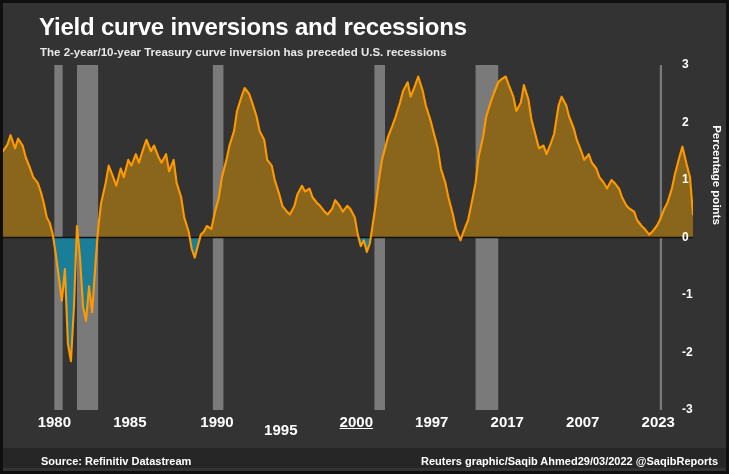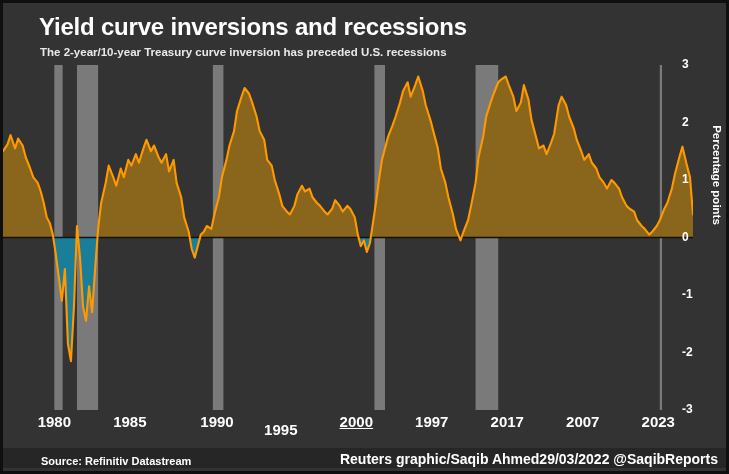--- a/index.html
+++ b/index.html
@@ -46,21 +46,21 @@
   #footer{
     position:absolute;left:0;bottom:3px;width:723px;height:20px;
     background:#262626;
   }
   #source{
     position:absolute;left:10px;bottom:4px;
     font-size:11px;font-weight:bold;color:#ffffff;white-space:nowrap;margin-left:28px;
   }
   #credit{
     position:absolute;right:8px;bottom:4px;
-    font-size:14px;font-weight:bold;color:#ffffff;white-space:nowrap;
+    font-size:11px;font-weight:bold;color:#ffffff;white-space:nowrap;
   }
 </style>
 </head>
 <body>
 
 <div id="root">
 
   <div id="title">Yield curve inversions and recessions</div>
   <div id="subtitle">The 2-year/10-year Treasury curve inversion has preceded U.S. recessions</div>
 

